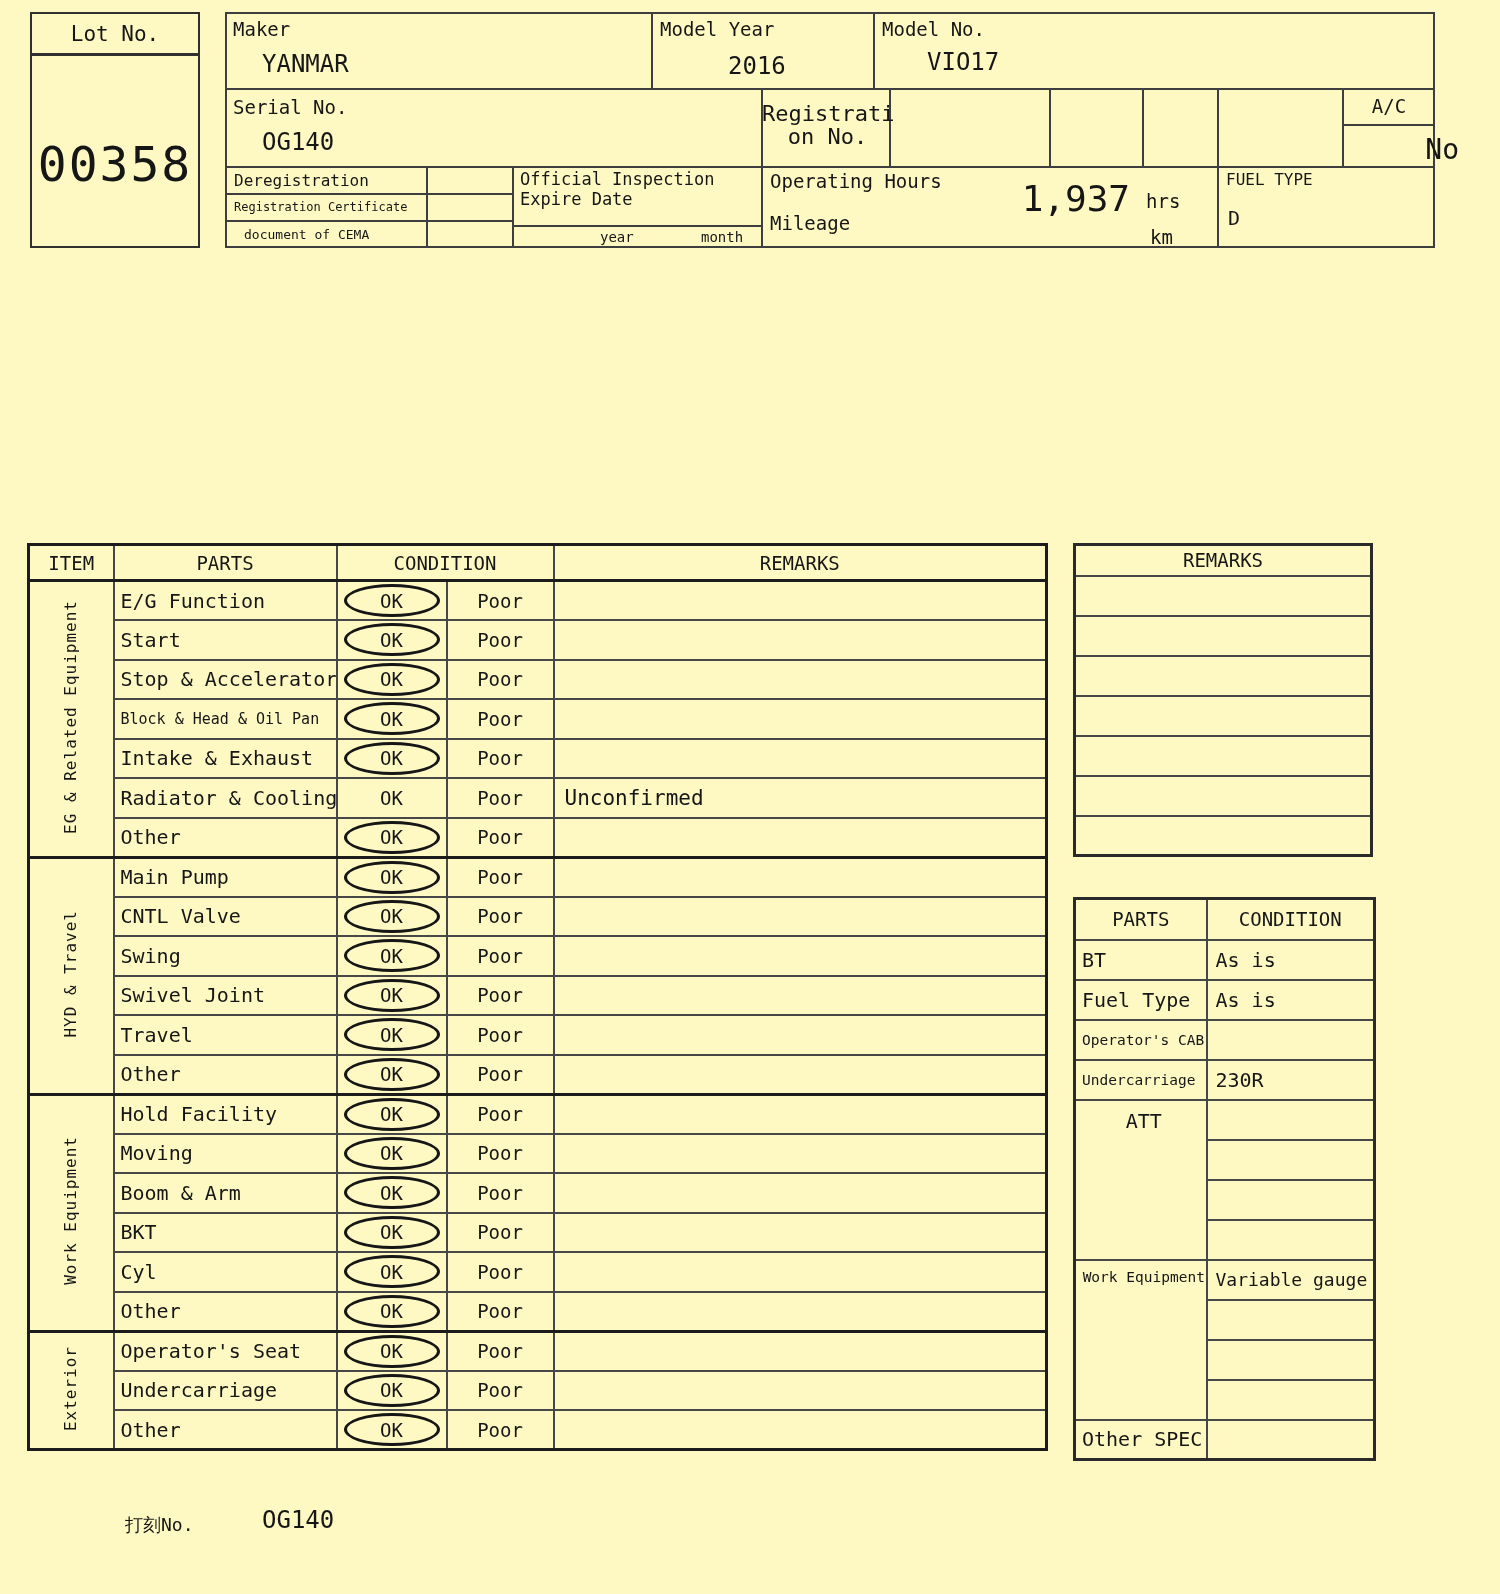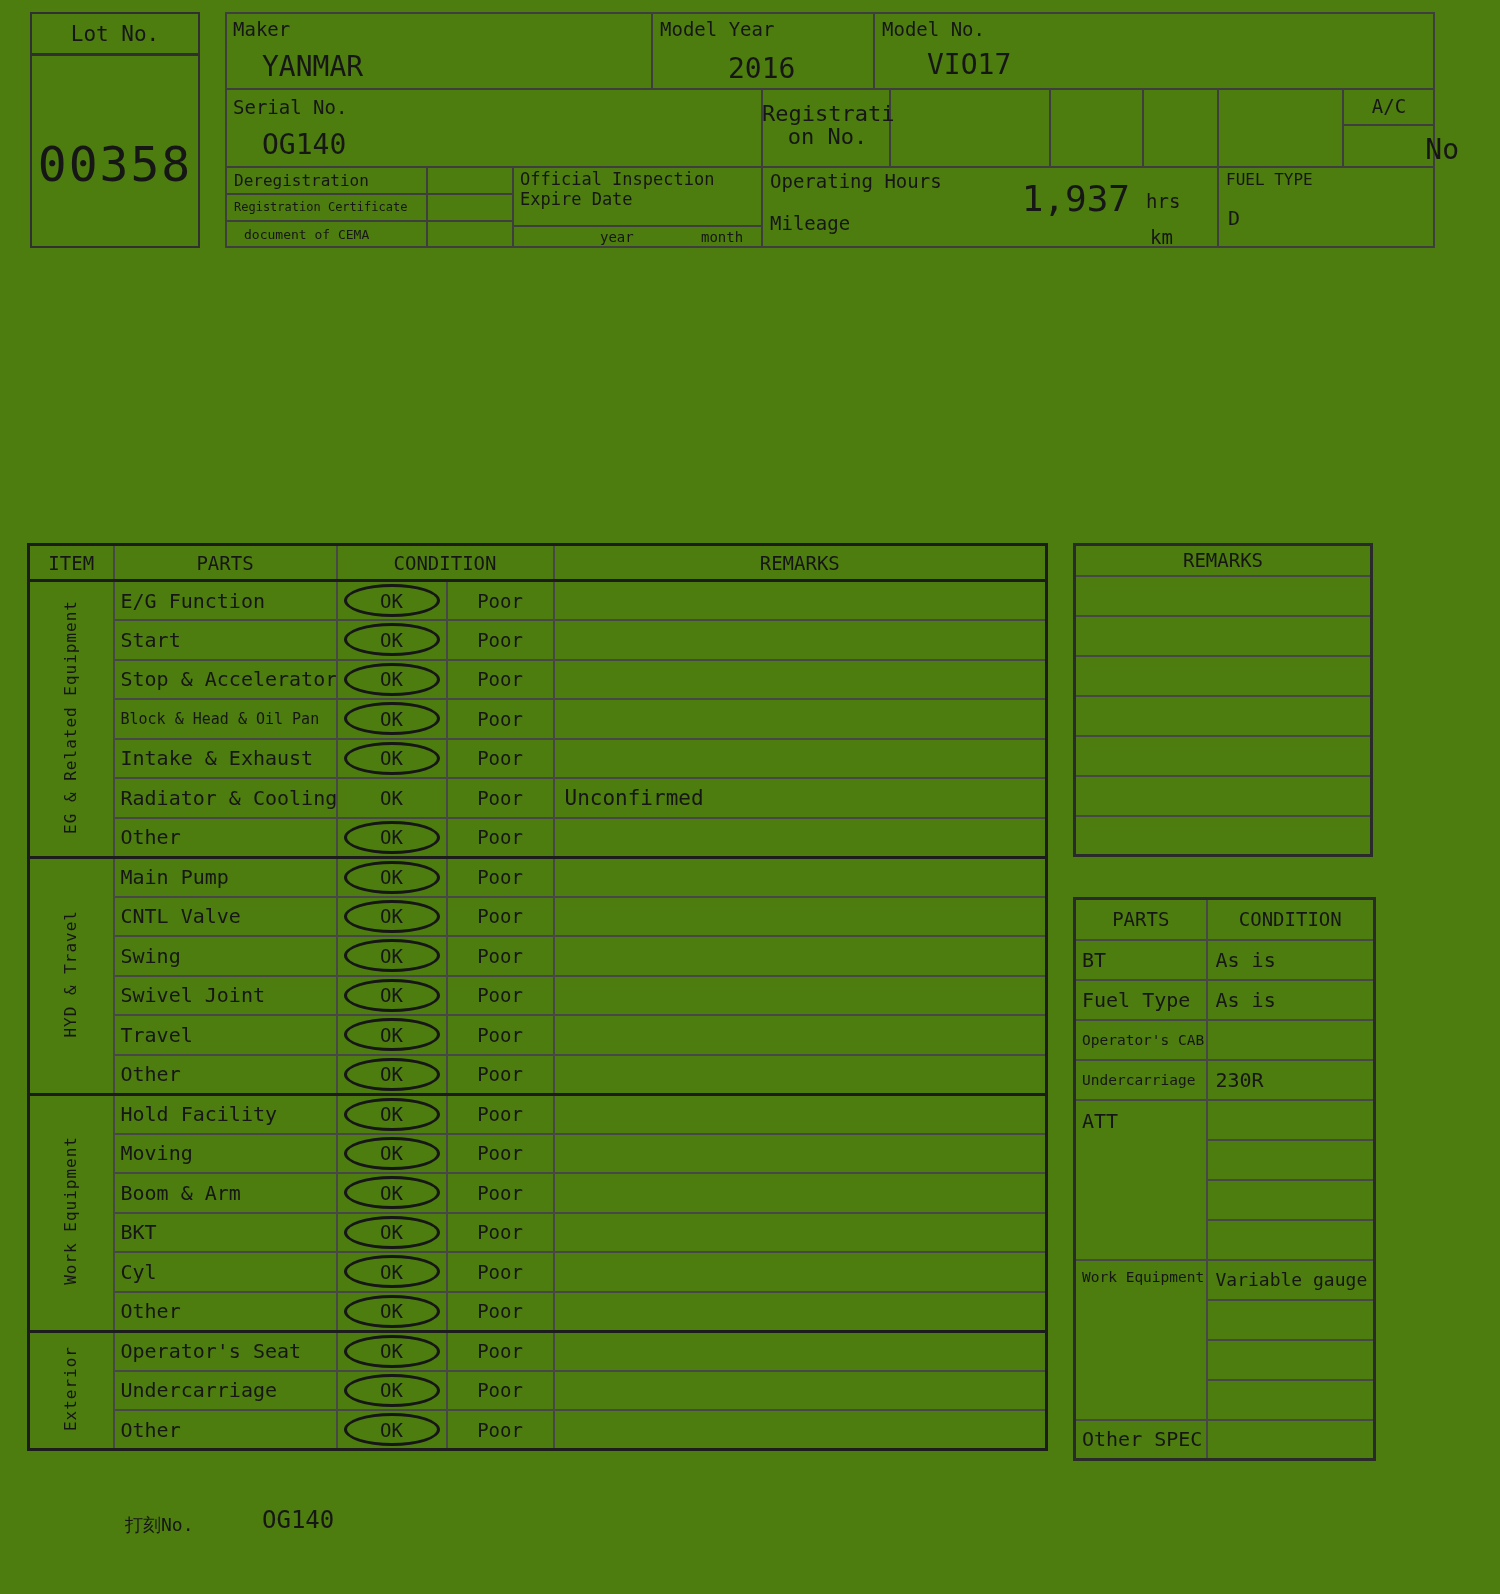--- a/index.html
+++ b/index.html
@@ -1,34 +1,34 @@
 <!DOCTYPE html>
 <html><head>
 <meta charset="utf-8">
 <style>
   * { margin:0; padding:0; box-sizing:border-box; }
   html,body { background:#ffffff; }
   .page {
-    position:relative; width:1500px; height:1594px; background:#4d7c0f;
+    position:relative; width:1500px; height:1594px; background:#fef9c3;
     color:#161616; font-family:"DejaVu Sans Mono","Liberation Mono",monospace;
     overflow:hidden;
   }
   .abs { position:absolute; white-space:nowrap; }
   .line { position:absolute; background:#3e3e3e; }
 
   
   .lot-box { left:30px; top:12px; width:170px; height:236px; border:2px solid #303030; }
   .lot-header { height:42px; border-bottom:3px solid #303030; text-align:center;
                 font-size:21px; line-height:40px; }
   .lot-value { text-align:center; margin-top:80px; font-size:48px; letter-spacing:2px; }
 
   .hdr-outline { left:225px; top:12px; width:1210px; height:236px; border:2px solid #3e3e3e; }
 
   .lbl  { font-size:19px; }
-  .val  { font-size:28px; }
+  .val  { font-size:24px; }
 
   
   table.sheet { position:absolute; border-collapse:collapse; table-layout:fixed; }
   table.sheet td, table.sheet th { border:2px solid #474747; overflow:hidden; }
 
   #main-table { left:27px; top:543px; width:1018px; border:3px solid #1c1c1c; }
   #main-table th { height:36px; font-size:19px; font-weight:normal;
                    border-bottom:3px solid #1c1c1c; }
   #main-table tbody tr { height:39.5px; }
   #main-table tr.sec-start td { border-top:3px solid #1c1c1c; }
@@ -45,21 +45,21 @@
 
   #remarks-table { left:1073px; top:543px; width:300px; border:3px solid #2a2a2a; }
   #remarks-table th { height:31px; font-size:19px; font-weight:normal; }
   #remarks-table tbody tr { height:40px; }
 
   #spec-table { left:1073px; top:897px; width:300px; border:3px solid #2a2a2a; }
   #spec-table th { height:41px; font-size:19px; font-weight:normal; }
   #spec-table tbody tr { height:40px; }
   #spec-table td.spart { font-size:20px; padding-left:6px; white-space:nowrap; }
   #spec-table td.spart.small { font-size:14.5px; }
-  #spec-table td.spart.vtop { vertical-align:top; padding-top:8px; }
+  #spec-table td.spart.vtop { vertical-align:top; padding-top:8px;text-align:center; }
   #spec-table td.scond { font-size:20px; padding-left:8px; white-space:nowrap; }
   #spec-table td.scond.small { font-size:18px; }
 
   .notice1 { left:232px; top:256px; font-size:18px; }
   .notice2 { left:30px;  top:508px; font-size:17px; }
 
   .footer-label { left:105px; top:1513px; font-size:18px;margin-left:20px; }
   .footer-value { left:262px; top:1506px; font-size:24px; }
 </style>
 </head>

